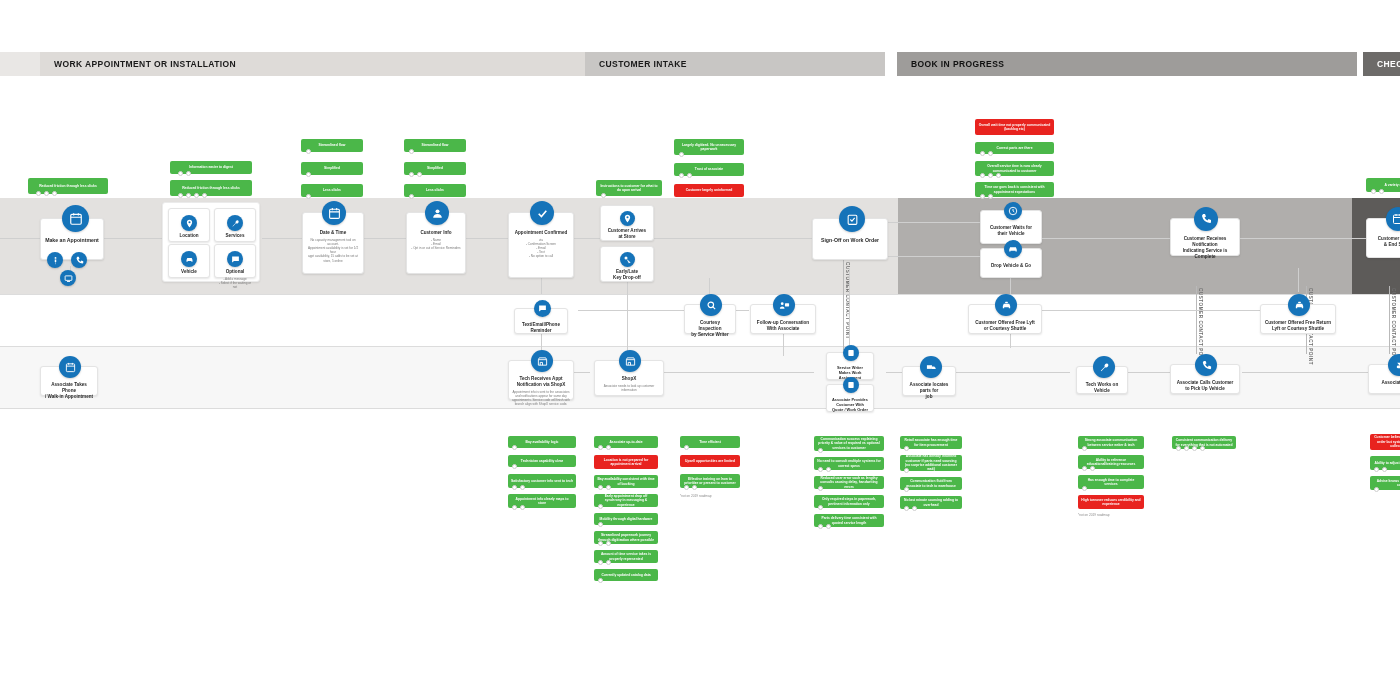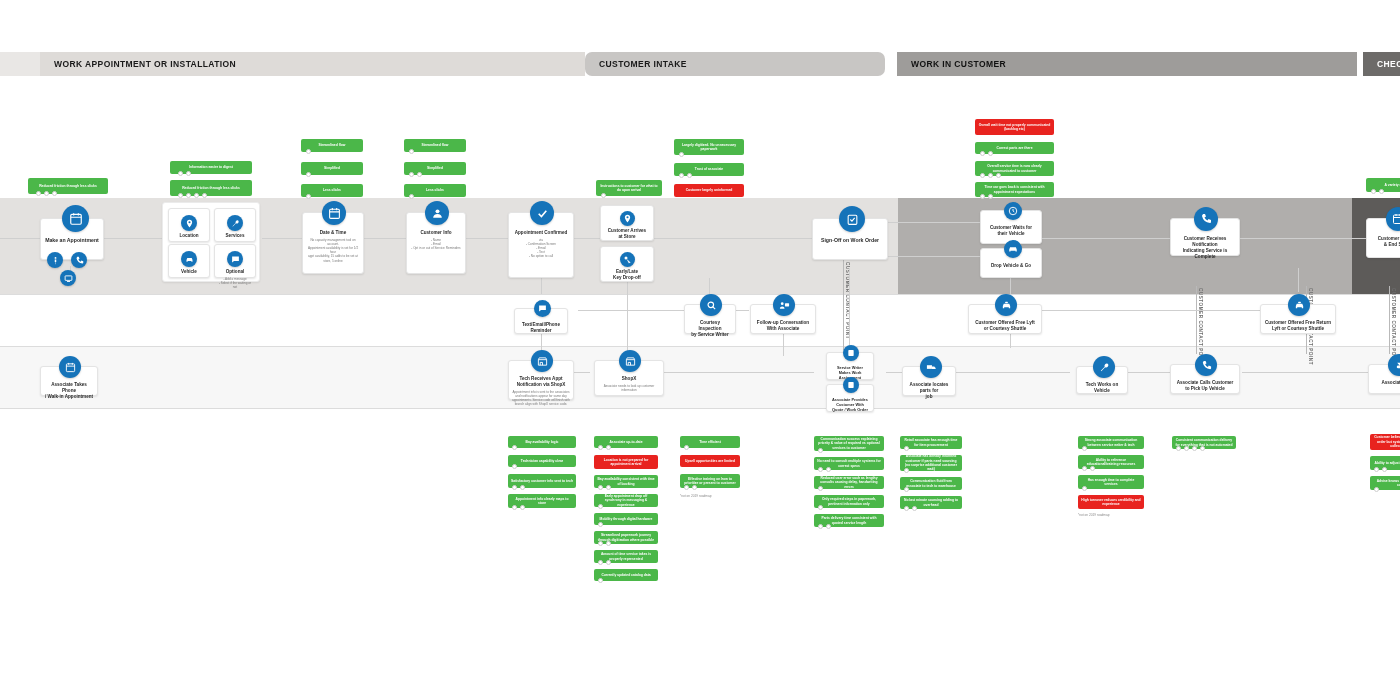--- a/index.html
+++ b/index.html
@@ -98,22 +98,22 @@
   .footnote { position: absolute; font-size: 3.2px; color: #8a8a8a; }
 </style>
 </head>
 <body>
 
 <div id="stage">
 
   <div class="phasebar">
     <div class="phase gap" style="left:0; width:40px;"></div>
     <div class="phase p1" style="left:40px; width:545px;">WORK APPOINTMENT OR INSTALLATION</div>
-    <div class="phase p2" style="left:585px; width:300px;border-radius:7px;">CUSTOMER INTAKE</div>
-    <div class="phase p3" style="left:897px; width:460px;">WORK IN CUSTOMER</div>
+    <div class="phase p2" style="left:585px; width:300px;">CUSTOMER INTAKE</div>
+    <div class="phase p3" style="left:897px; width:460px;">BOOK IN PROGRESS</div>
     <div class="phase p4" style="left:1363px; width:37px;">CHECK</div>
   </div>
 
   <div class="band band-customer"></div>
   <div class="band band-customer-dark"></div>
   <div class="band band-customer-dark2"></div>
   <div class="band band-back"></div>
   <div class="lane-sep" style="top:294px;"></div>
   <div class="lane-sep" style="top:346px;"></div>
   <div class="lane-sep" style="top:408px;"></div>

